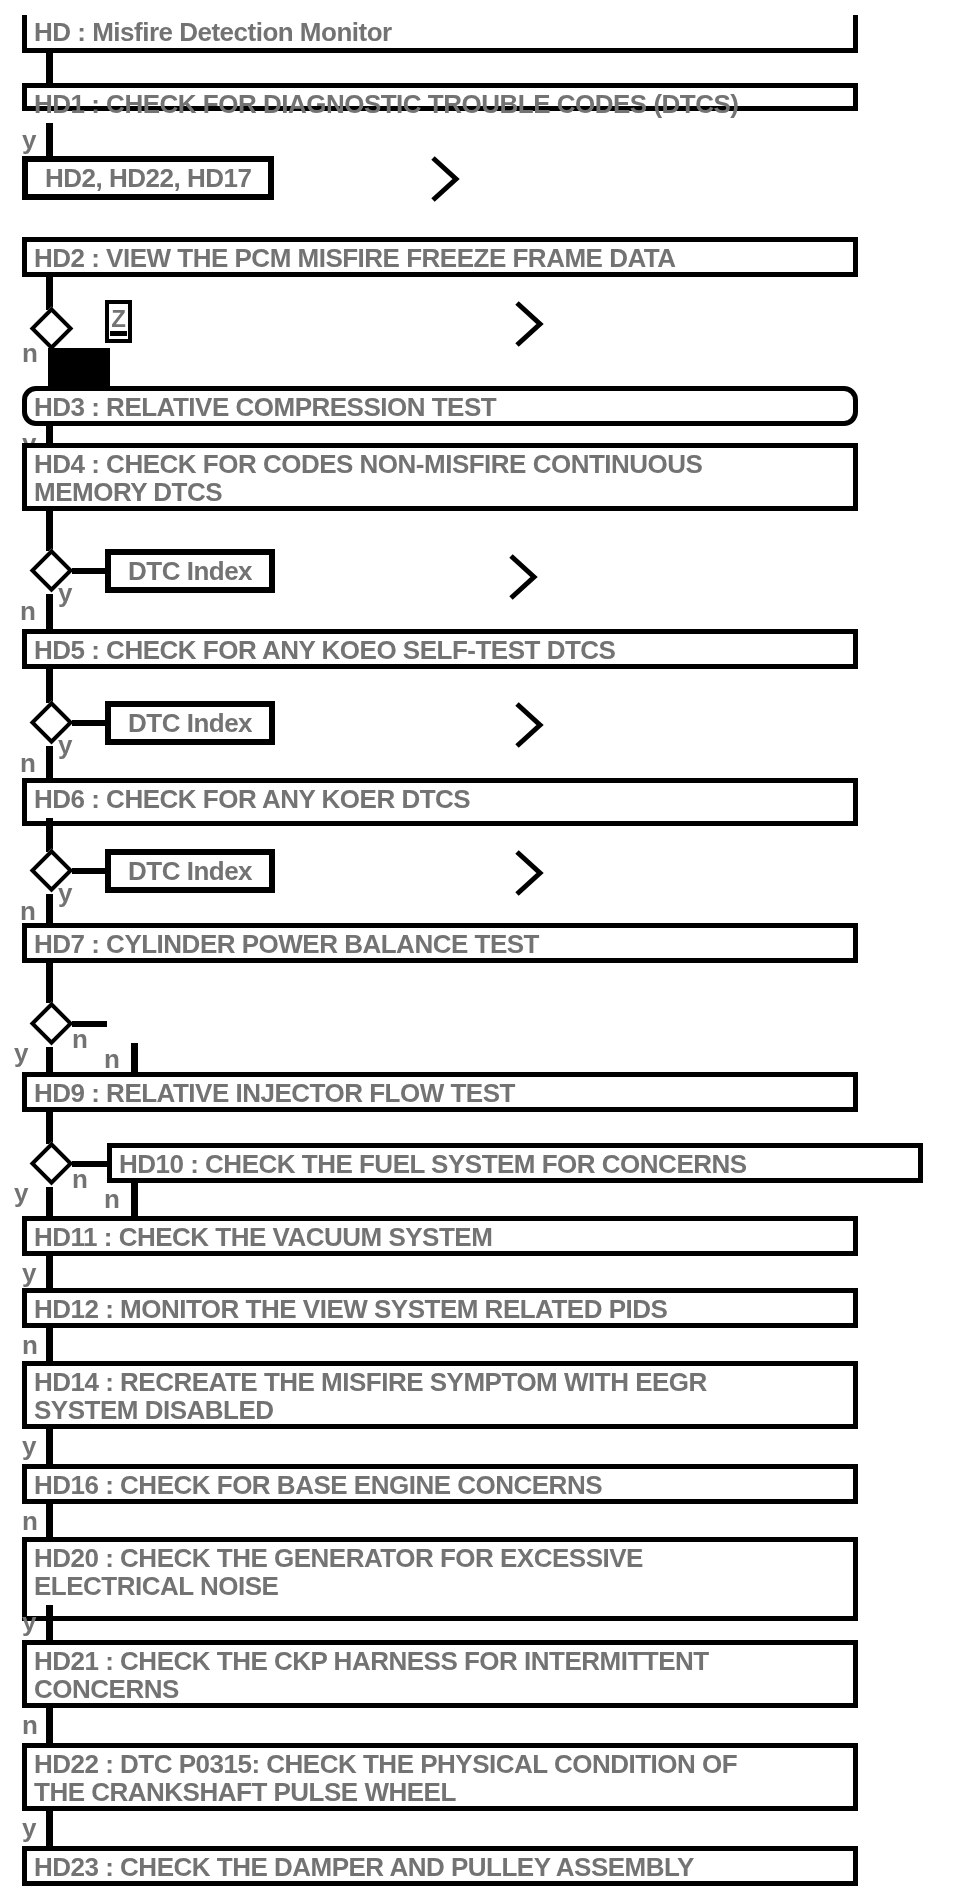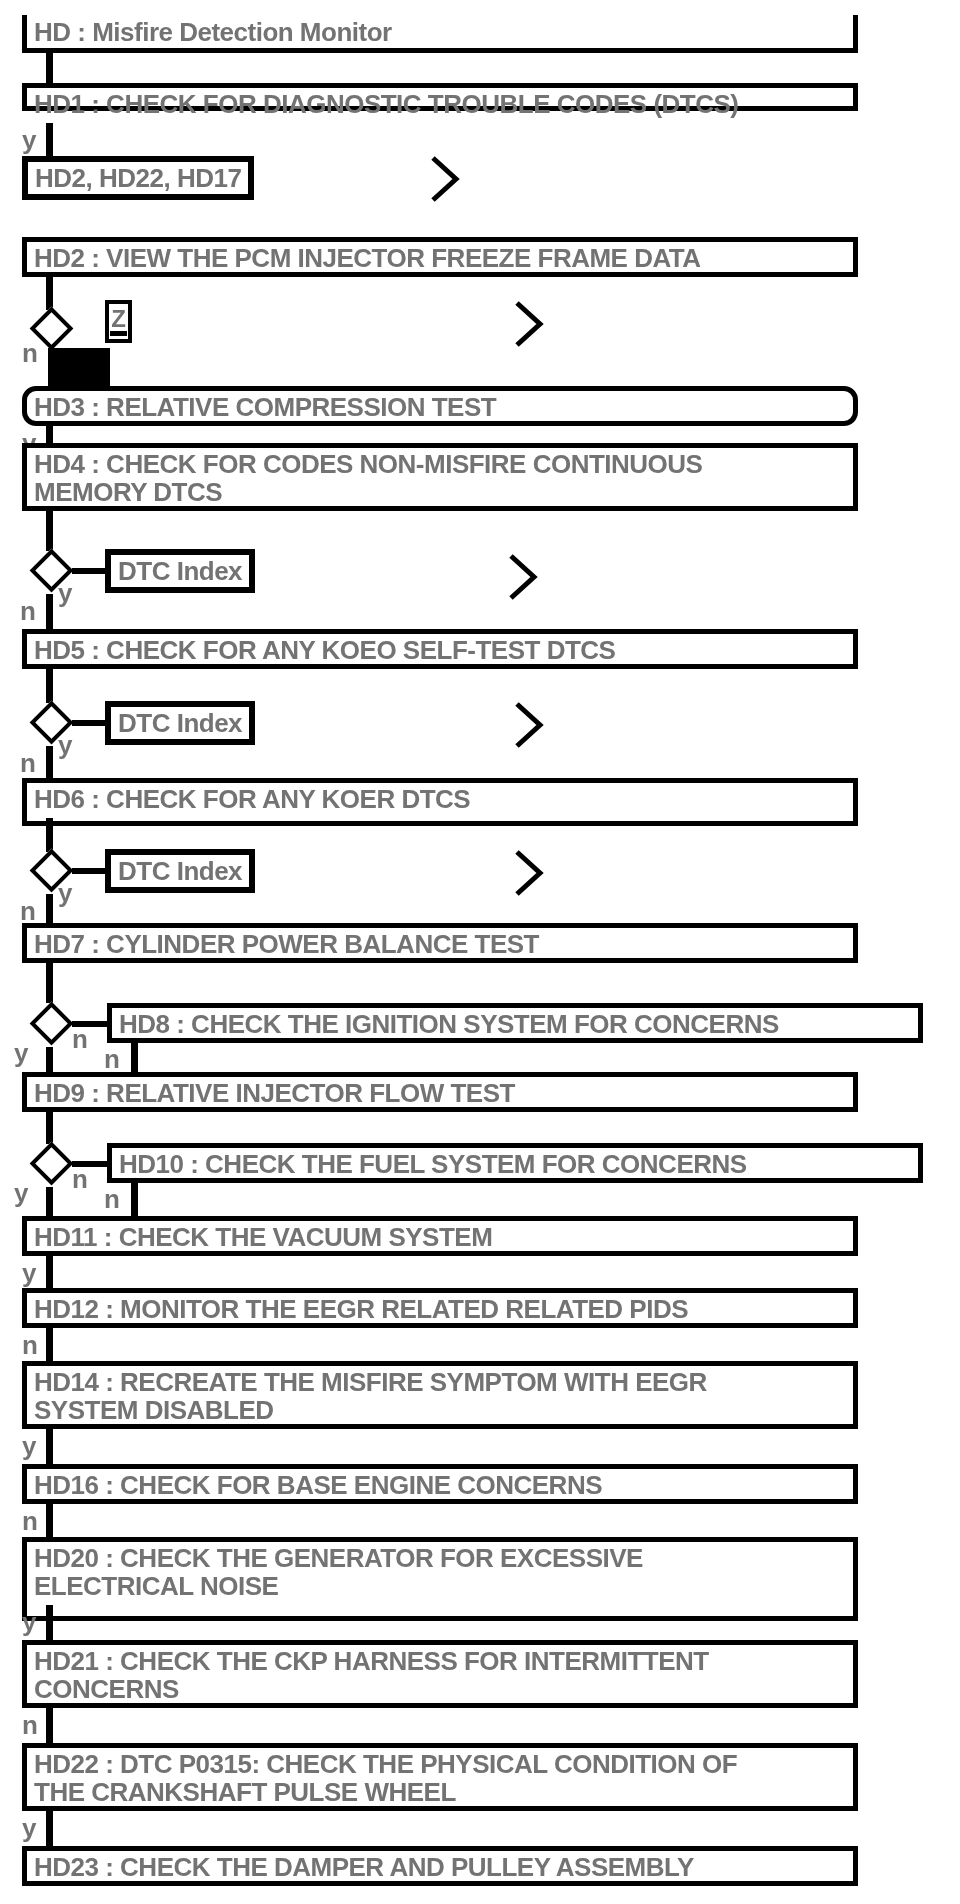--- a/index.html
+++ b/index.html
@@ -17,21 +17,21 @@
   .node.side{ left:107px; width:816px; }
   .title-box{
     position:absolute; left:22px; top:15px; width:836px; height:38px; box-sizing:border-box;
     border-left:5px solid #000; border-right:5px solid #000; border-bottom:5px solid #000;
     background:#fff; font-weight:bold; font-size:26px; line-height:30px; letter-spacing:-0.5px;
     padding:2px 6px 0 7px;
   }
   .refbox{
     position:absolute; box-sizing:border-box; border:6px solid #000; background:#fff;
     font-weight:bold; font-size:26px; line-height:30px; letter-spacing:-0.5px;
-    padding:1px 7px; white-space:nowrap;
+    padding:1px 17px; white-space:nowrap;
   }
   .vline{ position:absolute; width:7px; background:#000; }
   .hline{ position:absolute; height:6px; background:#000; }
   .diamond{
     position:absolute; width:31px; height:31px; box-sizing:border-box;
     border:4px solid #000; background:#fff; transform:rotate(45deg);
   }
   .blabel{
     position:absolute; font-weight:bold; font-size:26px; line-height:26px; letter-spacing:0;
   }
@@ -54,21 +54,21 @@
 
   <div class="node" style="top:83px;height:28px;">HD1 : CHECK FOR DIAGNOSTIC TROUBLE CODES (DTCS)</div>
   <div class="blabel" style="left:22px;top:127px;">y</div>
   <div class="vline" style="left:46px;top:123px;height:35px;"></div>
 
   <div class="refbox" style="left:22px;top:156px;">HD2, HD22, HD17</div>
   <svg class="chev" style="left:430px;top:155px;" width="30" height="48" viewBox="0 0 30 48">
     <polyline points="3,3 26,24 3,45" fill="none" stroke="#000" stroke-width="5"></polyline>
   </svg>
 
-  <div class="node" style="top:237px;height:40px;">HD2 : VIEW THE PCM INJECTOR FREEZE FRAME DATA</div>
+  <div class="node" style="top:237px;height:40px;">HD2 : VIEW THE PCM MISFIRE FREEZE FRAME DATA</div>
   <div class="vline" style="left:46px;top:277px;height:33px;"></div>
   <div class="diamond" style="left:36px;top:313px;"></div>
   <div class="blabel" style="left:22px;top:340px;">n</div>
   <div class="blackrect" style="left:48px;top:348px;width:62px;height:38px;"></div>
   <div class="zicon" style="left:105px;top:300px;">
     <span class="glyph">Z</span>
   </div>
   <svg class="chev" style="left:514px;top:300px;" width="30" height="48" viewBox="0 0 30 48">
     <polyline points="3,3 26,24 3,45" fill="none" stroke="#000" stroke-width="5"></polyline>
   </svg>
@@ -111,21 +111,20 @@
   <div class="blabel" style="left:20px;top:898px;">n</div>
   <div class="vline" style="left:46px;top:894px;height:29px;"></div>
   <svg class="chev" style="left:514px;top:849px;" width="30" height="48" viewBox="0 0 30 48">
     <polyline points="3,3 26,24 3,45" fill="none" stroke="#000" stroke-width="5"></polyline>
   </svg>
 
   <div class="node" style="top:923px;height:40px;">HD7 : CYLINDER POWER BALANCE TEST</div>
   <div class="vline" style="left:46px;top:963px;height:40px;"></div>
   <div class="diamond" style="left:36px;top:1008px;"></div>
   <div class="hline" style="left:72px;top:1021px;width:35px;"></div>
-  <div class="node side" style="top:1003px;height:40px;">HD8 : CHECK THE IGNITION SYSTEM FOR CONCERNS</div>
   <div class="blabel" style="left:72px;top:1026px;">n</div>
   <div class="blabel" style="left:14px;top:1040px;">y</div>
   <div class="vline" style="left:46px;top:1047px;height:25px;"></div>
   <div class="vline" style="left:131px;top:1043px;height:29px;"></div>
   <div class="blabel" style="left:104px;top:1046px;">n</div>
 
   <div class="node" style="top:1072px;height:40px;">HD9 : RELATIVE INJECTOR FLOW TEST</div>
   <div class="vline" style="left:46px;top:1112px;height:32px;"></div>
   <div class="diamond" style="left:36px;top:1148px;"></div>
   <div class="hline" style="left:72px;top:1161px;width:35px;"></div>
@@ -133,21 +132,21 @@
   <div class="blabel" style="left:72px;top:1166px;">n</div>
   <div class="blabel" style="left:14px;top:1180px;">y</div>
   <div class="vline" style="left:46px;top:1187px;height:29px;"></div>
   <div class="vline" style="left:131px;top:1183px;height:33px;"></div>
   <div class="blabel" style="left:104px;top:1186px;">n</div>
 
   <div class="node" style="top:1216px;height:40px;">HD11 : CHECK THE VACUUM SYSTEM</div>
   <div class="blabel" style="left:22px;top:1260px;">y</div>
   <div class="vline" style="left:46px;top:1256px;height:32px;"></div>
 
-  <div class="node" style="top:1288px;height:40px;">HD12 : MONITOR THE EEGR RELATED RELATED PIDS</div>
+  <div class="node" style="top:1288px;height:40px;">HD12 : MONITOR THE VIEW SYSTEM RELATED PIDS</div>
   <div class="blabel" style="left:22px;top:1332px;">n</div>
   <div class="vline" style="left:46px;top:1328px;height:33px;"></div>
 
   <div class="node" style="top:1361px;height:68px;">HD14 : RECREATE THE MISFIRE SYMPTOM WITH EEGR
 SYSTEM DISABLED</div>
   <div class="blabel" style="left:22px;top:1433px;">y</div>
   <div class="vline" style="left:46px;top:1429px;height:35px;"></div>
 
   <div class="node" style="top:1464px;height:40px;">HD16 : CHECK FOR BASE ENGINE CONCERNS</div>
   <div class="blabel" style="left:22px;top:1508px;">n</div>

